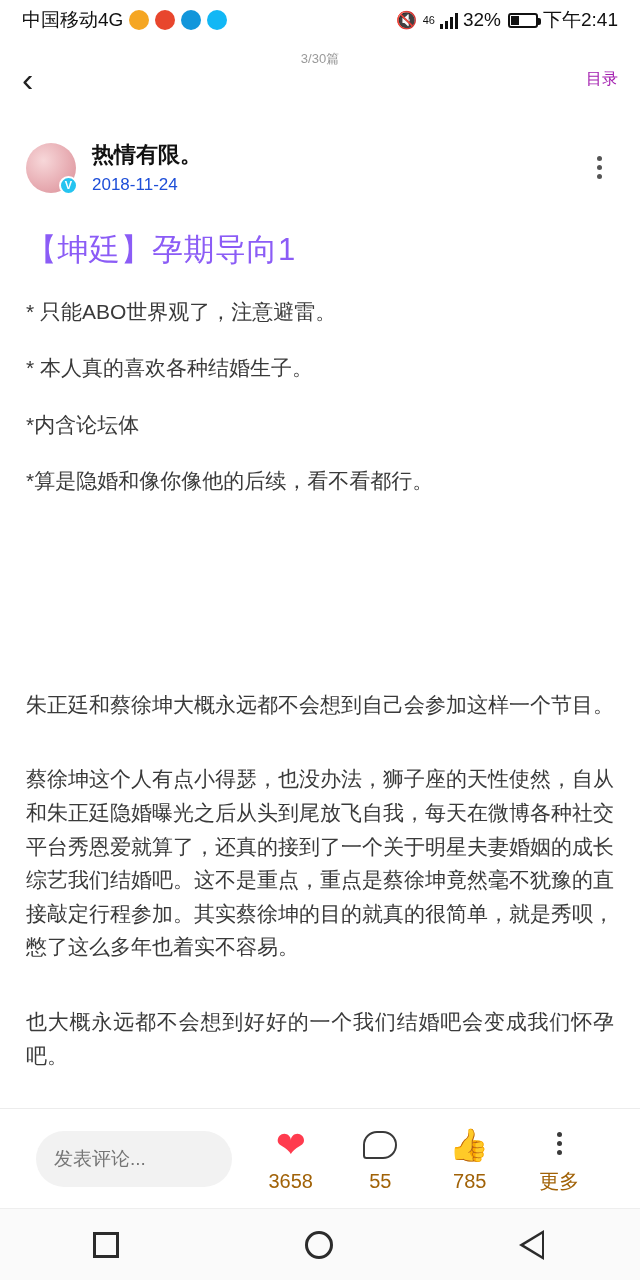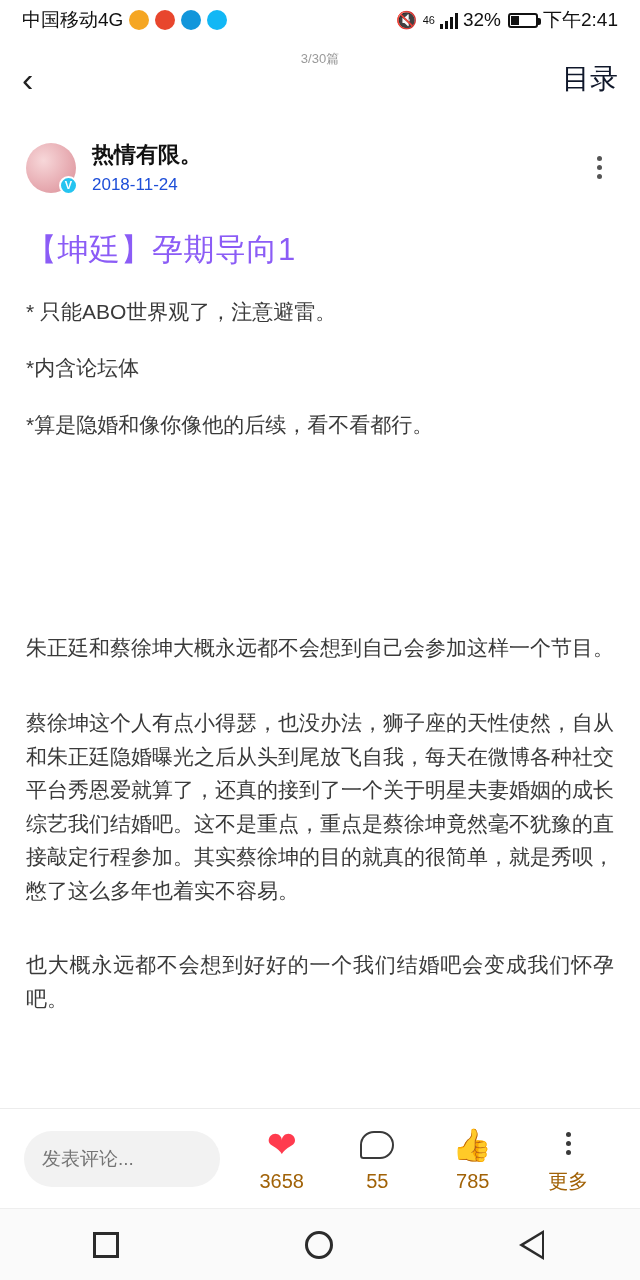--- a/index.html
+++ b/index.html
@@ -75,21 +75,21 @@
     font-size: 34px; color: #222; font-weight: 300;
     line-height: 1;
   }
   .title-wrap {
     position: absolute; left: 0; right: 0; top: 6px;
     text-align: center; pointer-events: none;
   }
   .nav-title { font-size: 25px; color: #222; font-weight: 400; }
   .nav-sub { font-size: 13px; color: #9a9a9a; margin-top: 4px; }
   .catalog-btn {
-    margin-left: auto; font-size: 28px; color: #0f172a; z-index: 2;
+    margin-left: auto; font-size: 16px; color: #a21caf; z-index: 2;
   }
 
   
   .content {
     flex: 1 1 auto;
     padding: 0 26px;
     overflow: hidden;
     background: #fff;
   }
   .author-row {
@@ -127,21 +127,21 @@
   .body-para {
     font-size: 21px; color: #3a3a3a; line-height: 1.6; margin-top: 41px;
     text-align: justify;
   }
 
   
   .actionbar {
     flex: 0 0 100px;
     border-top: 1px solid #ececec;
     display: flex; align-items: center;
-    padding: 0 24px;
+    padding: 0 36px;
     background: #fff;
   }
   .comment-input {
     width: 196px; height: 56px; border-radius: 28px;
     background: #f2f2f2; color: #b0b0b0; font-size: 19px;
     display: flex; align-items: center; padding: 0 18px;
     border: none; outline: none; font-family: "Liberation Sans", sans-serif;
   }
   .acts { flex: 1; display: flex; align-items: center; justify-content: space-around; padding-left: 14px; }
   .act { display: flex; flex-direction: column; align-items: center; gap: 4px; width: 76px; }
@@ -228,20 +228,21 @@
       <div class="more-dots">
           <i></i>
           <i></i>
           <i></i>
         </div>
     </div>
 
     <div class="article-title">【坤廷】孕期导向1</div>
 
     <div class="note-line">* 只能ABO世界观了，注意避雷。</div>
+    <div class="note-line">* 本人真的喜欢各种结婚生子。</div>
     <div class="note-line">*内含论坛体</div>
     <div class="note-line">*算是隐婚和像你像他的后续，看不看都行。</div>
 
     <div class="gap-block"></div>
 
     <div class="body-para">朱正廷和蔡徐坤大概永远都不会想到自己会参加这样一个节目。</div>
     <div class="body-para">蔡徐坤这个人有点小得瑟，也没办法，狮子座的天性使然，自从和朱正廷隐婚曝光之后从头到尾放飞自我，每天在微博各种社交平台秀恩爱就算了，还真的接到了一个关于明星夫妻婚姻的成长综艺我们结婚吧。这不是重点，重点是蔡徐坤竟然毫不犹豫的直接敲定行程参加。其实蔡徐坤的目的就真的很简单，就是秀呗，憋了这么多年也着实不容易。</div>
     <div class="body-para">也大概永远都不会想到好好的一个我们结婚吧会变成我们怀孕吧。</div>
   </div>
 

